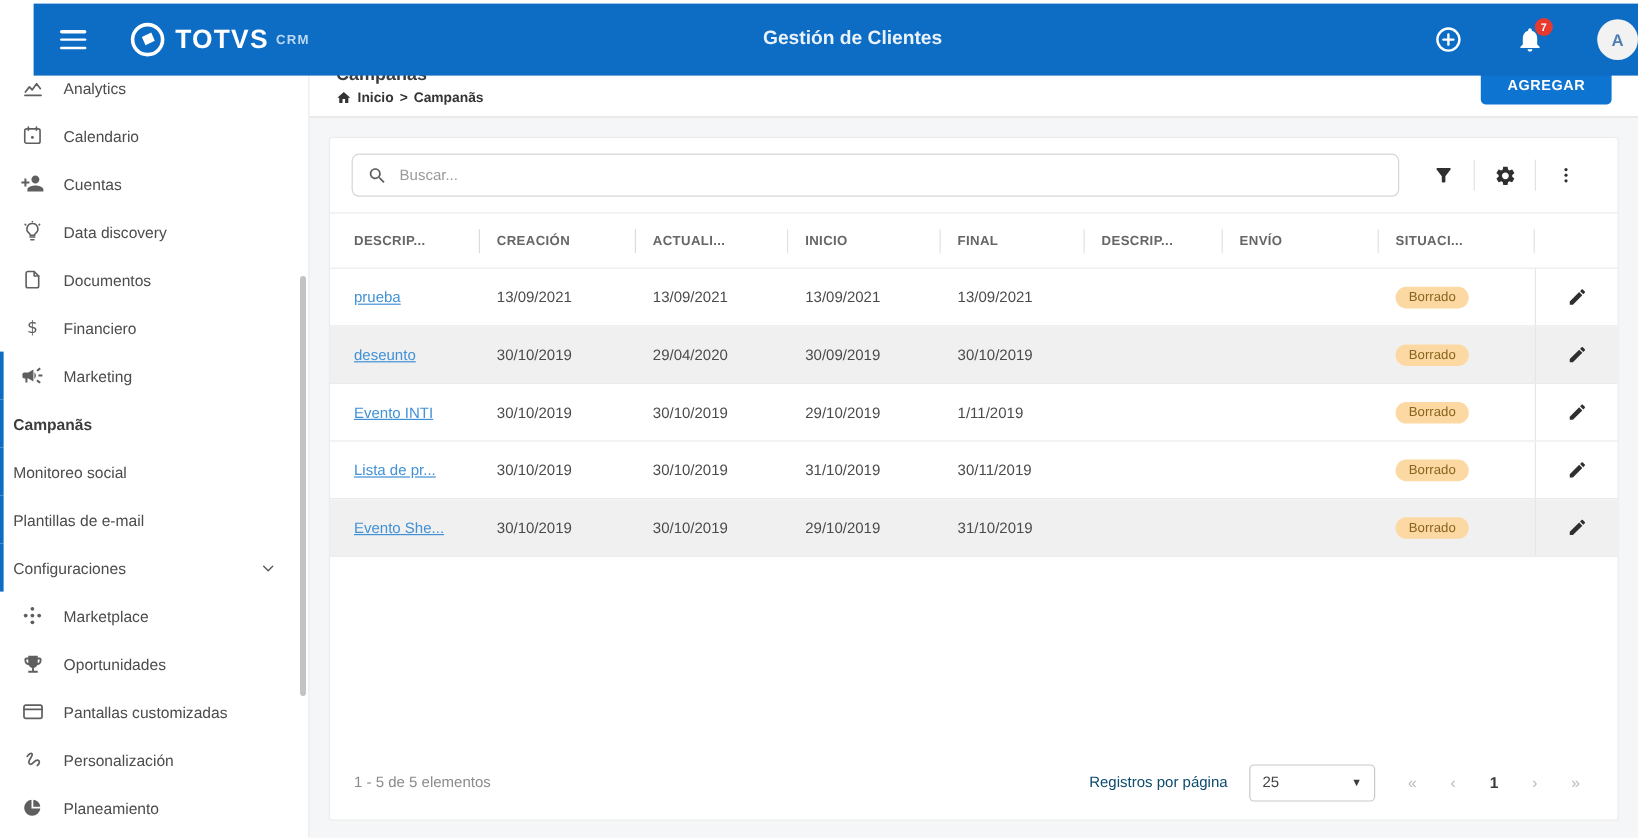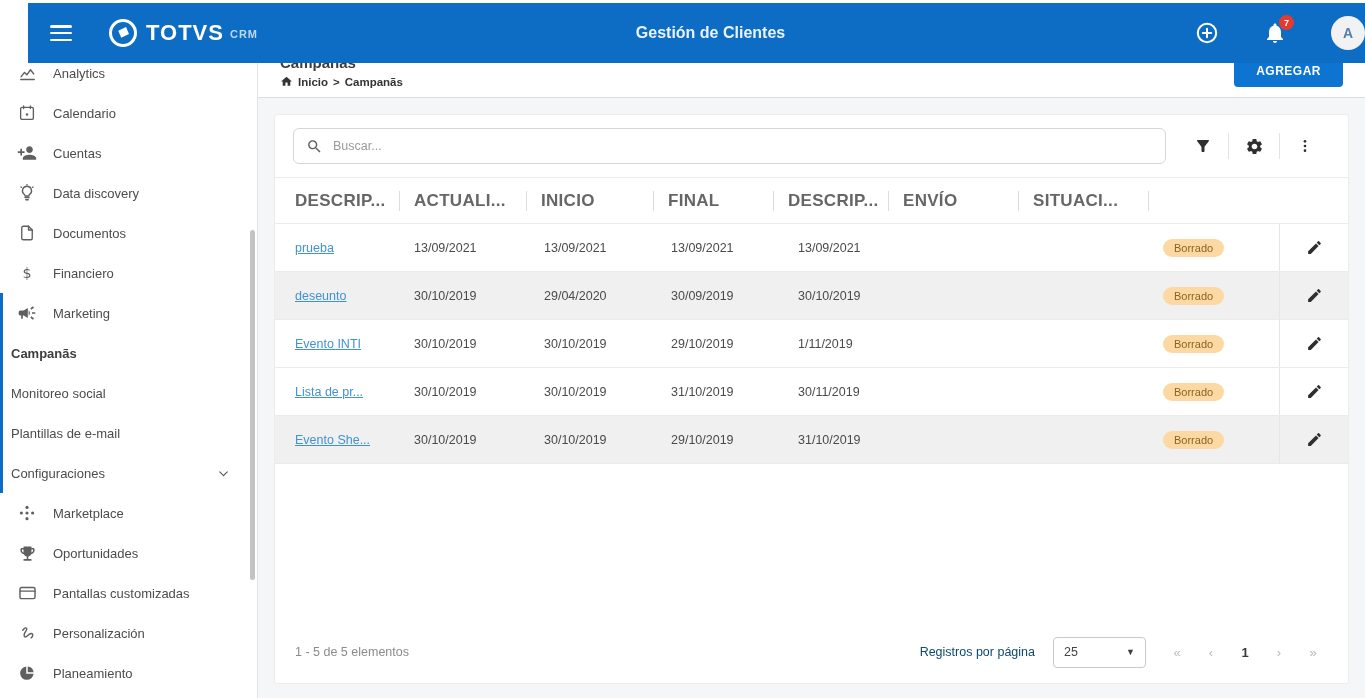--- a/index.html
+++ b/index.html
@@ -70,21 +70,21 @@
     display:flex; align-items:center; justify-content:center; }
   .tool-sep { width:1px; height:26px; background:#e3e3e3; }
 
   
   .tbl { display:flex; flex-direction:column; }
   .tr { display:flex; align-items:center; height:48px; border-bottom:1px solid #ebebeb; }
   .tr.head { height:46px; }
   .tr.shaded { background:#f0f0f0; }
   .td, .th { padding:0 8px 0 0; font-size:12.5px; color:#4a4a4a; overflow:hidden;
     white-space:nowrap; display:flex; align-items:center; height:100%; }
-  .th { font-size:17px; font-weight:bold; color:#666; letter-spacing:.3px; position:relative; cursor:pointer; }
+  .th { font-size:11px; font-weight:bold; color:#666; letter-spacing:.3px; position:relative; cursor:pointer; }
   .th:not(.c-edit)::after { content:""; position:absolute; right:0; top:13px; height:20px; width:1px; background:#dcdcdc; }
   .c-descripcion { width:125px; padding-left:20px; }
   .th.c-descripcion { padding-left:20px; }
   .c-creacion { width:130px; padding-left:14px; }
   .c-actualizacion { width:127px; padding-left:14px; }
   .c-inicio { width:127px; padding-left:14px; }
   .c-final { width:120px; padding-left:14px; }
   .c-programacion { width:115px; padding-left:14px; }
   .c-envio { width:130px; padding-left:14px; }
   .c-situacion { width:130px; padding-left:14px; }
@@ -94,21 +94,21 @@
   .pill { background:var(--badge-bg,#fcd9a2); color:var(--badge-text,#8a6420);
     font-size:11px; padding:3px 11px; border-radius:10px; }
   .edit-btn { background:none; border:none; cursor:pointer; line-height:0; }
   .tbl-filler { flex:1; }
 
   
   .card-footer { display:flex; align-items:center; padding:0 18px 0 20px; height:62px; }
   .range-text { font-size:12.5px; color:#8b8b8b; }
   .footer-right { margin-left:auto; display:flex; align-items:center; }
   .perpage-label { font-size:12.5px; color:#0c4a6e; margin-right:18px; }
-  .perpage-select { width:93px; height:31px; border:1px solid #c9c9c9; border-radius:4px;
+  .perpage-select { width:105px; height:31px; border:1px solid #c9c9c9; border-radius:4px;
     background:#fff; display:flex; align-items:center; padding:0 10px; cursor:pointer; }
   .perpage-select .val { font-size:12.5px; color:#444; }
   .perpage-select .caret { margin-left:auto; color:#3c3c3c; font-size:9px; }
   .pager { display:flex; align-items:center; margin-left:14px; }
   .pg { width:34px; height:30px; background:none; border:none; cursor:pointer;
     font-size:13px; color:#b9b9b9; display:flex; align-items:center; justify-content:center; }
   .pg.page-num { color:#3a3a3a; font-weight:bold; font-size:13px; }
 </style>
 </head>
 <body>
@@ -325,20 +325,21 @@
               <circle cx="12" cy="12" r="2" fill="#2f2f2f"></circle>
               <circle cx="12" cy="19" r="2" fill="#2f2f2f"></circle>
             </svg>
         </button>
       </div>
     </div>
 
     <div class="tbl">
       <div class="tr head" id="table-head">
           <div class="th c-descripcion">DESCRIP...</div>
+          <div class="th c-creacion">CREACIÓN</div>
           <div class="th c-actualizacion">ACTUALI...</div>
           <div class="th c-inicio">INICIO</div>
           <div class="th c-final">FINAL</div>
           <div class="th c-programacion">DESCRIP...</div>
           <div class="th c-envio">ENVÍO</div>
           <div class="th c-situacion">SITUACI...</div>
           <div class="th c-edit"></div>
         </div>
       <div id="table-body">
           <div class="tr">

